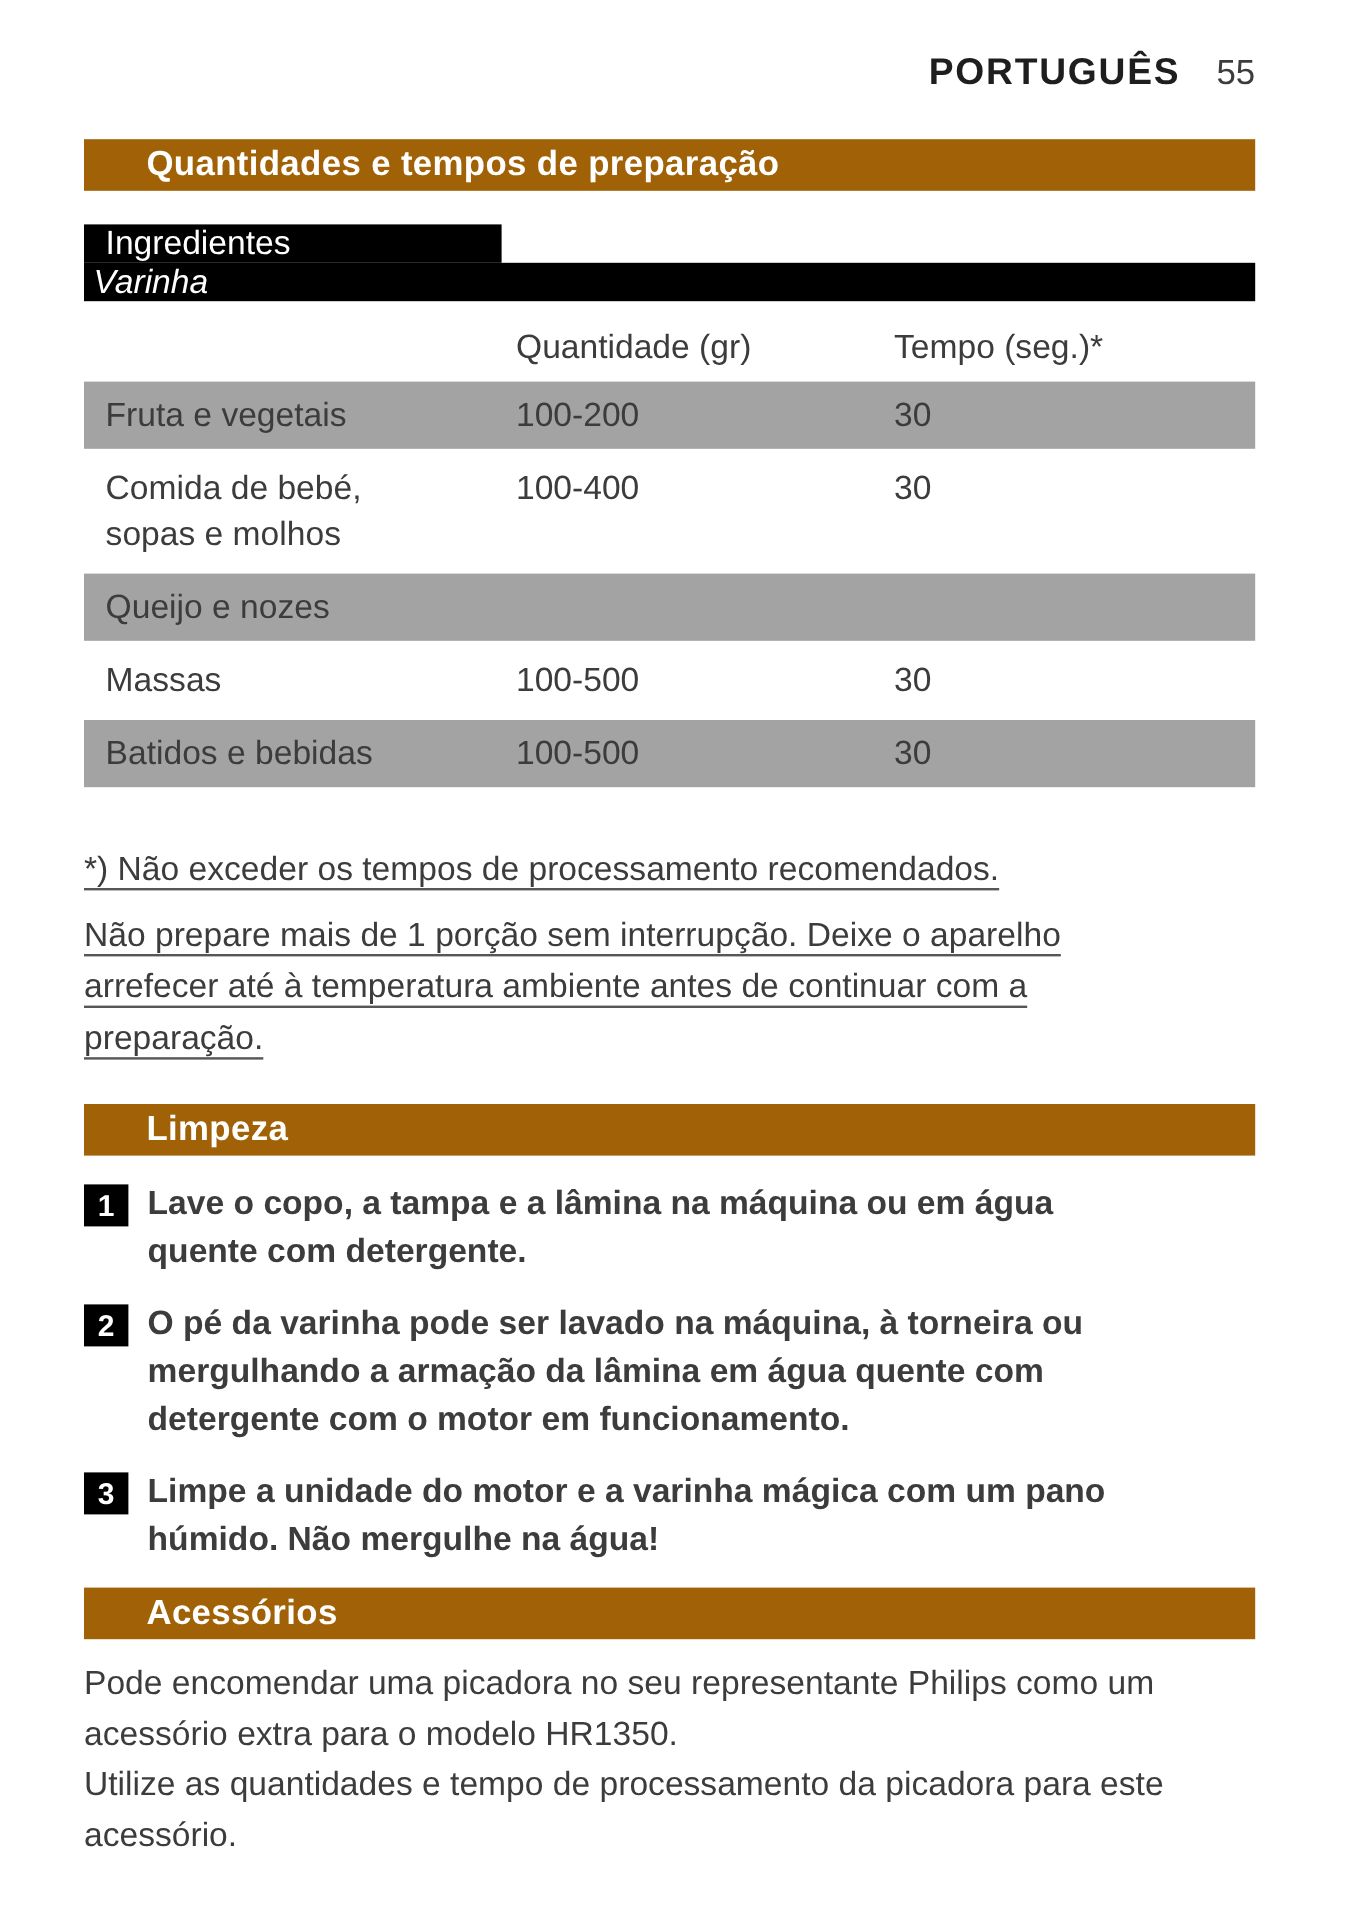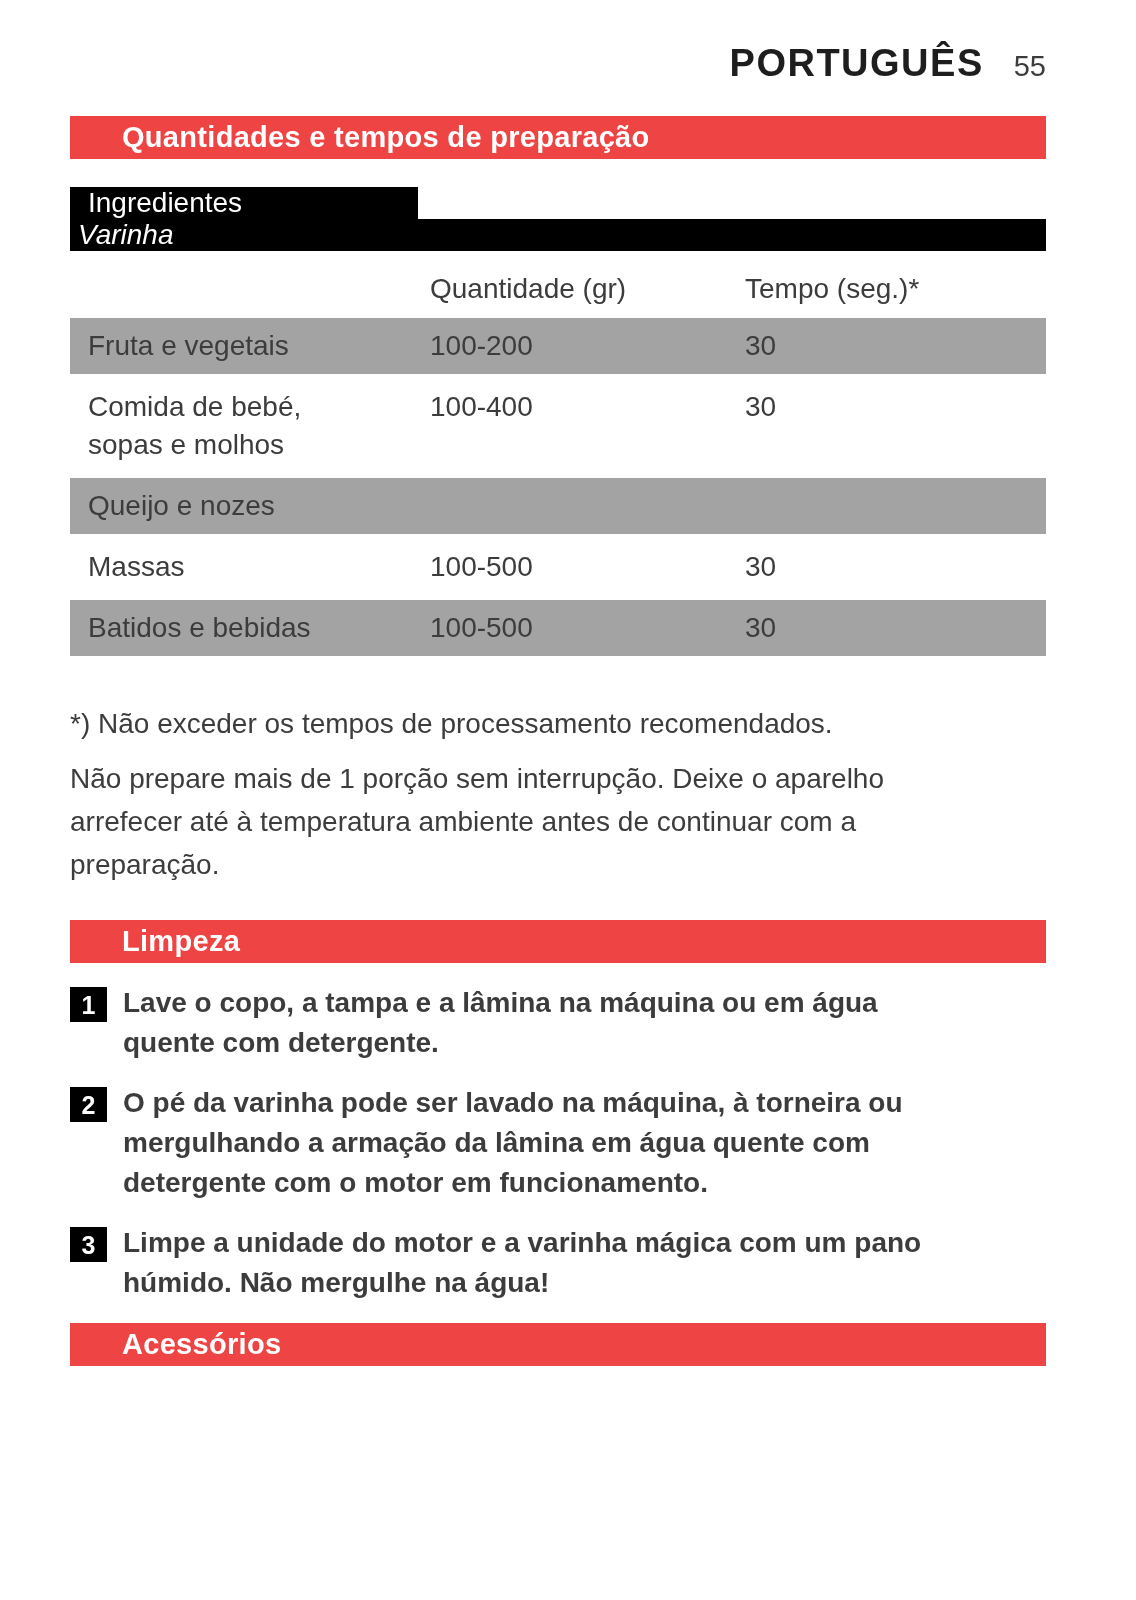--- a/index.html
+++ b/index.html
@@ -17,30 +17,30 @@
   
   .header-row {
     display: flex;
     justify-content: flex-end;
     align-items: baseline;
     gap: 30px;
     margin-bottom: 34px;
     height: 40px;
   }
   .lang-label {
-    font-size: 38px;
+    font-size: 31px;
     font-weight: bold;
     letter-spacing: 1.5px;
     color: #1e1e1e;
   }
   .page-number { font-size: 29px; color: #3c3c3c; }
 
   
   .section-bar {
-    background: #ef4444;
+    background: #a16207;
     color: #ffffff;
     font-weight: bold;
     font-size: 29px;
     height: 43px;
     line-height: 43px;
     padding-left: 52px;
     letter-spacing: 0.3px;
   }
 
   
@@ -70,20 +70,21 @@
   .trow.shaded { background: #a3a3a3; }
   .trow .c1 { width: 352px; padding-left: 18px; padding-right: 55px; }
   .trow .c2 { width: 315px; padding-left: 8px; }
   .trow .c3 { flex: 1; padding-left: 8px; }
 
   
   .note {
     font-size: 28px;
     line-height: 43px;
     max-width: 920px;
+    text-decoration: underline;
     text-decoration-thickness: 2px;
     text-underline-offset: 7px;
     text-decoration-color: #565656;
   }
   .note-1 { margin-top: 46px; }
   .note-2 { margin-top: 12px; }
 
   .bar-limpeza { margin-top: 34px; }
   .bar-acessorios { margin-top: 18px; }
 
@@ -181,14 +182,18 @@
 
     <div class="step">
       <div class="step-badge">3</div>
       <div class="step-text">Limpe a unidade do motor e a varinha mágica com um pano húmido. Não mergulhe na água!</div>
     </div>
 
   </div>
 
   <div class="section-bar bar-acessorios">Acessórios</div>
 
+  <div class="paras">
+    <p class="para">Pode encomendar uma picadora no seu representante Philips como um acessório extra para o modelo HR1350.</p>
+    <p class="para">Utilize as quantidades e tempo de processamento da picadora para este acessório.</p>
+  </div>
 
 </div>
 
 </body></html>

